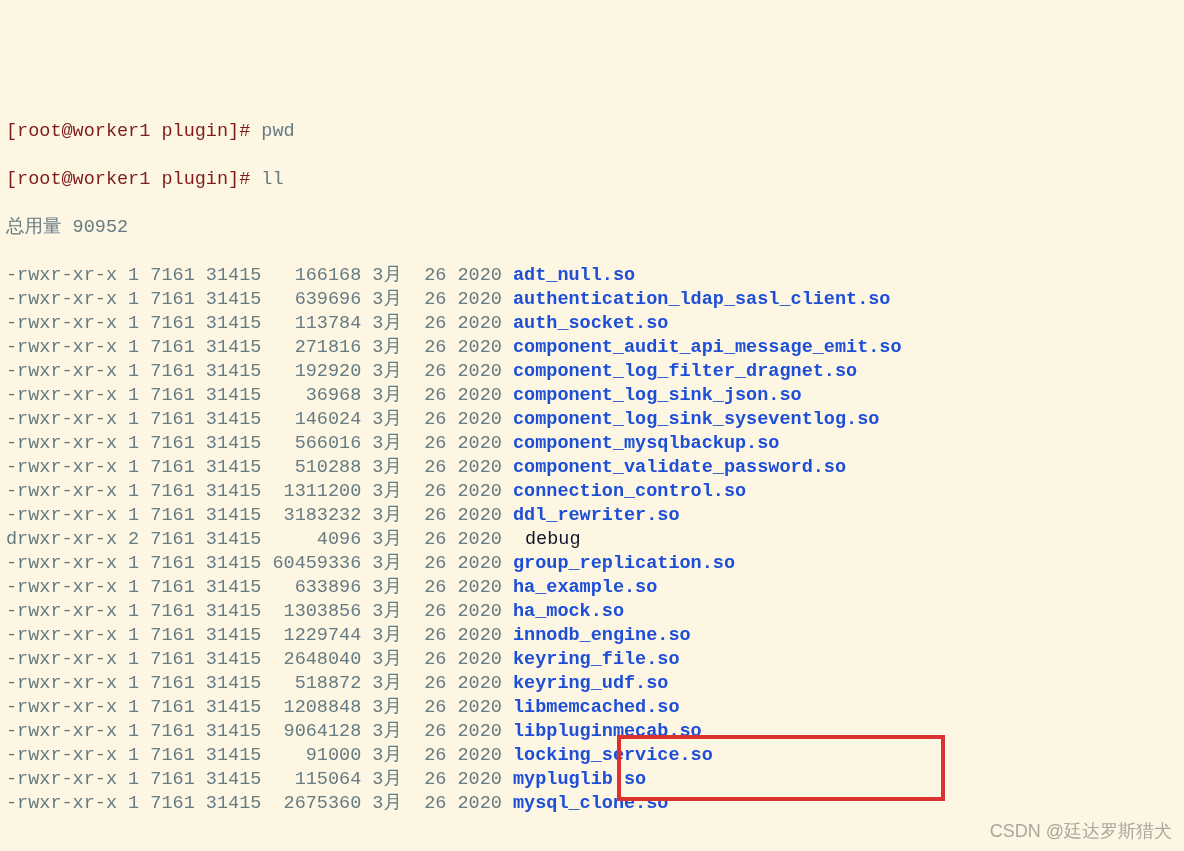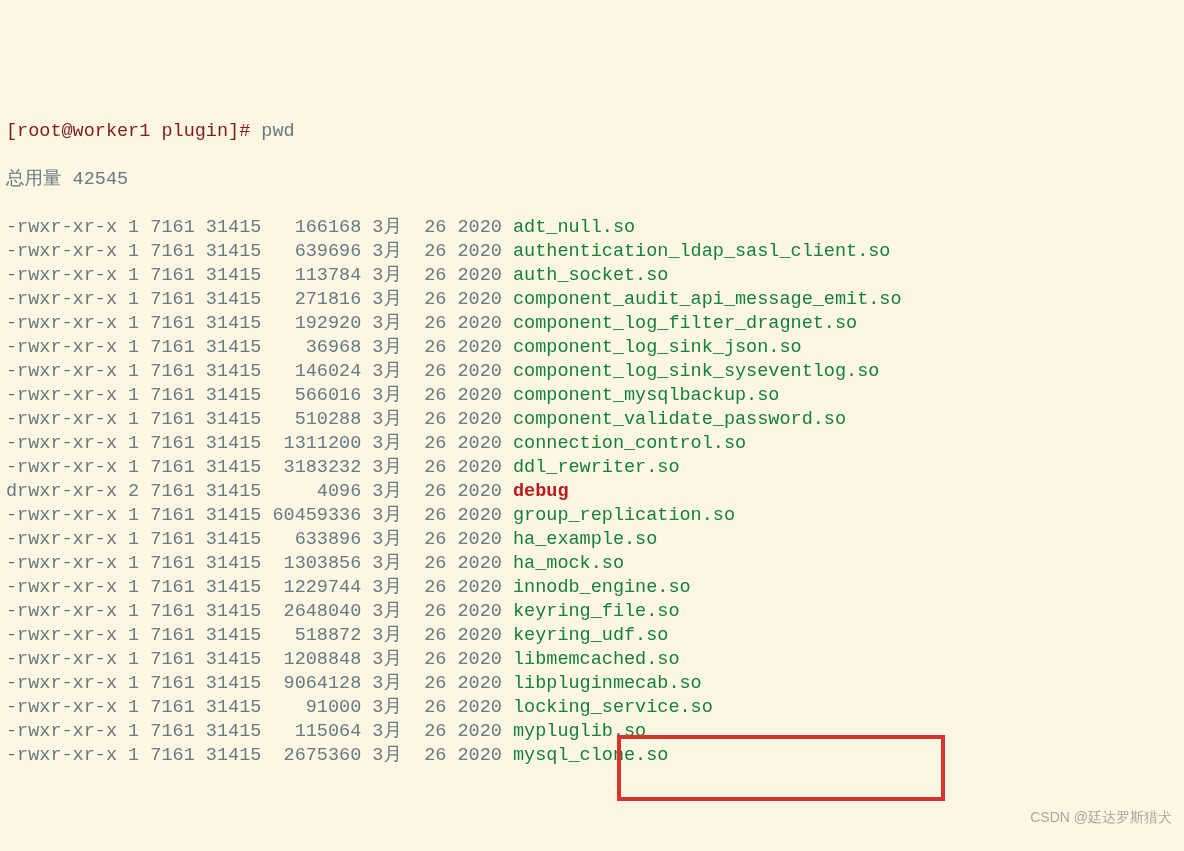--- a/index.html
+++ b/index.html
@@ -15,48 +15,49 @@
     overflow: hidden;
     position: relative;
     white-space: pre;
   }
   .terminal {
     padding: 0 6px;
   }
   .prompt { color: #7f1d1d; }
   .cmd { color: #657b83; }
   .line { display: block; }
-  .bold { font-weight: normal; color: #15803d; }
-  .dir { color: #b91c1c; font-weight: bold; }
+  .bold { font-weight: bold; color: #1d4ed8; }
+  .dir { color: #0f172a; font-weight: normal; margin-left: 12px; }
   .highlight-box {
     position: absolute;
     border: 4px solid #dc322f;
     left: 617px;
     top: 735px;
     width: 320px;
     height: 58px;
     pointer-events: none;
   }
   .watermark {
     position: absolute;
     right: 12px;
-    bottom: 22px;
+    bottom: 8px;
     color: rgba(100,100,100,0.55);
     font-family: sans-serif;
-    font-size: 14px;
+    font-size: 18px;
   }
 </style>
 </head>
 <body>
 
 
 
 <div class="terminal">
 <span class="line"><span class="prompt">[root@worker1 plugin]# </span><span class="cmd">pwd</span></span>
-<span class="line">总用量 42545</span>
+<span class="line"><span class="prompt">[root@worker1 plugin]# </span><span class="cmd">ll</span></span>
+<span class="line">总用量 90952</span>
 <div id="listing"><span class="line"><span>-rwxr-xr-x 1 7161 31415   166168 3月  26 2020 </span><span class="bold">adt_null.so</span></span><span class="line"><span>-rwxr-xr-x 1 7161 31415   639696 3月  26 2020 </span><span class="bold">authentication_ldap_sasl_client.so</span></span><span class="line"><span>-rwxr-xr-x 1 7161 31415   113784 3月  26 2020 </span><span class="bold">auth_socket.so</span></span><span class="line"><span>-rwxr-xr-x 1 7161 31415   271816 3月  26 2020 </span><span class="bold">component_audit_api_message_emit.so</span></span><span class="line"><span>-rwxr-xr-x 1 7161 31415   192920 3月  26 2020 </span><span class="bold">component_log_filter_dragnet.so</span></span><span class="line"><span>-rwxr-xr-x 1 7161 31415    36968 3月  26 2020 </span><span class="bold">component_log_sink_json.so</span></span><span class="line"><span>-rwxr-xr-x 1 7161 31415   146024 3月  26 2020 </span><span class="bold">component_log_sink_syseventlog.so</span></span><span class="line"><span>-rwxr-xr-x 1 7161 31415   566016 3月  26 2020 </span><span class="bold">component_mysqlbackup.so</span></span><span class="line"><span>-rwxr-xr-x 1 7161 31415   510288 3月  26 2020 </span><span class="bold">component_validate_password.so</span></span><span class="line"><span>-rwxr-xr-x 1 7161 31415  1311200 3月  26 2020 </span><span class="bold">connection_control.so</span></span><span class="line"><span>-rwxr-xr-x 1 7161 31415  3183232 3月  26 2020 </span><span class="bold">ddl_rewriter.so</span></span><span class="line"><span>drwxr-xr-x 2 7161 31415     4096 3月  26 2020 </span><span class="dir">debug</span></span><span class="line"><span>-rwxr-xr-x 1 7161 31415 60459336 3月  26 2020 </span><span class="bold">group_replication.so</span></span><span class="line"><span>-rwxr-xr-x 1 7161 31415   633896 3月  26 2020 </span><span class="bold">ha_example.so</span></span><span class="line"><span>-rwxr-xr-x 1 7161 31415  1303856 3月  26 2020 </span><span class="bold">ha_mock.so</span></span><span class="line"><span>-rwxr-xr-x 1 7161 31415  1229744 3月  26 2020 </span><span class="bold">innodb_engine.so</span></span><span class="line"><span>-rwxr-xr-x 1 7161 31415  2648040 3月  26 2020 </span><span class="bold">keyring_file.so</span></span><span class="line"><span>-rwxr-xr-x 1 7161 31415   518872 3月  26 2020 </span><span class="bold">keyring_udf.so</span></span><span class="line"><span>-rwxr-xr-x 1 7161 31415  1208848 3月  26 2020 </span><span class="bold">libmemcached.so</span></span><span class="line"><span>-rwxr-xr-x 1 7161 31415  9064128 3月  26 2020 </span><span class="bold">libpluginmecab.so</span></span><span class="line"><span>-rwxr-xr-x 1 7161 31415    91000 3月  26 2020 </span><span class="bold">locking_service.so</span></span><span class="line"><span>-rwxr-xr-x 1 7161 31415   115064 3月  26 2020 </span><span class="bold">mypluglib.so</span></span><span class="line"><span>-rwxr-xr-x 1 7161 31415  2675360 3月  26 2020 </span><span class="bold">mysql_clone.so</span></span></div>
 </div>
 
 <div class="highlight-box"></div>
 <div class="watermark">CSDN @廷达罗斯猎犬</div>
 
 
 
 
 </body></html>

